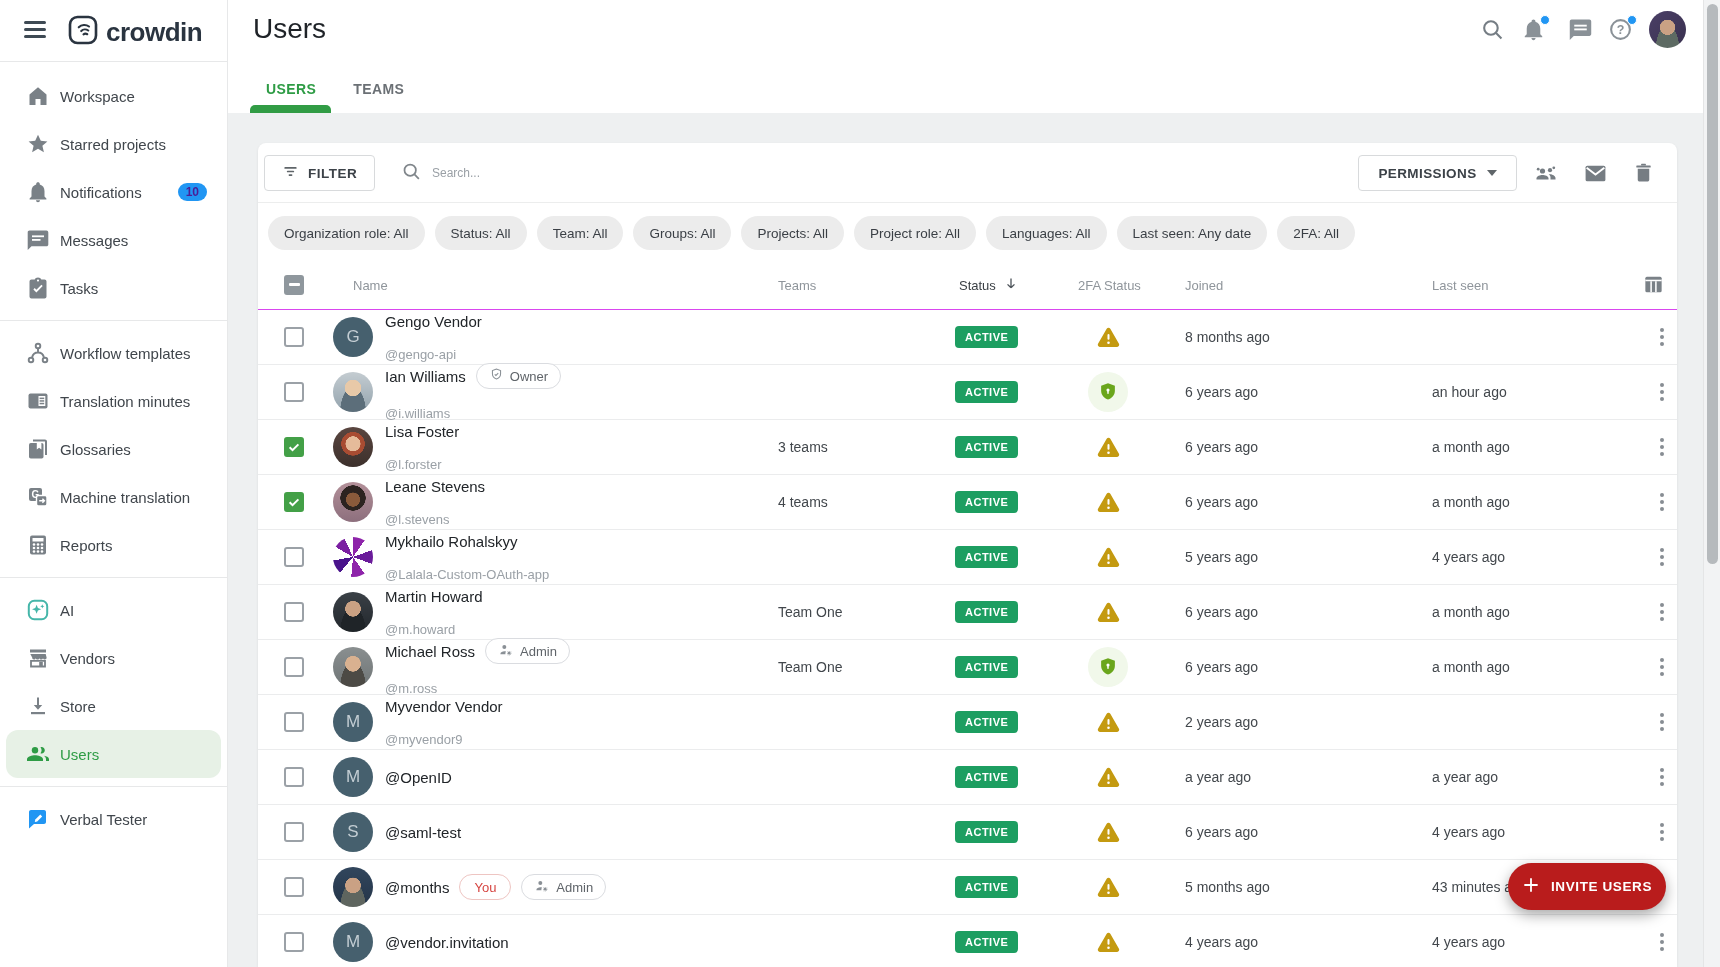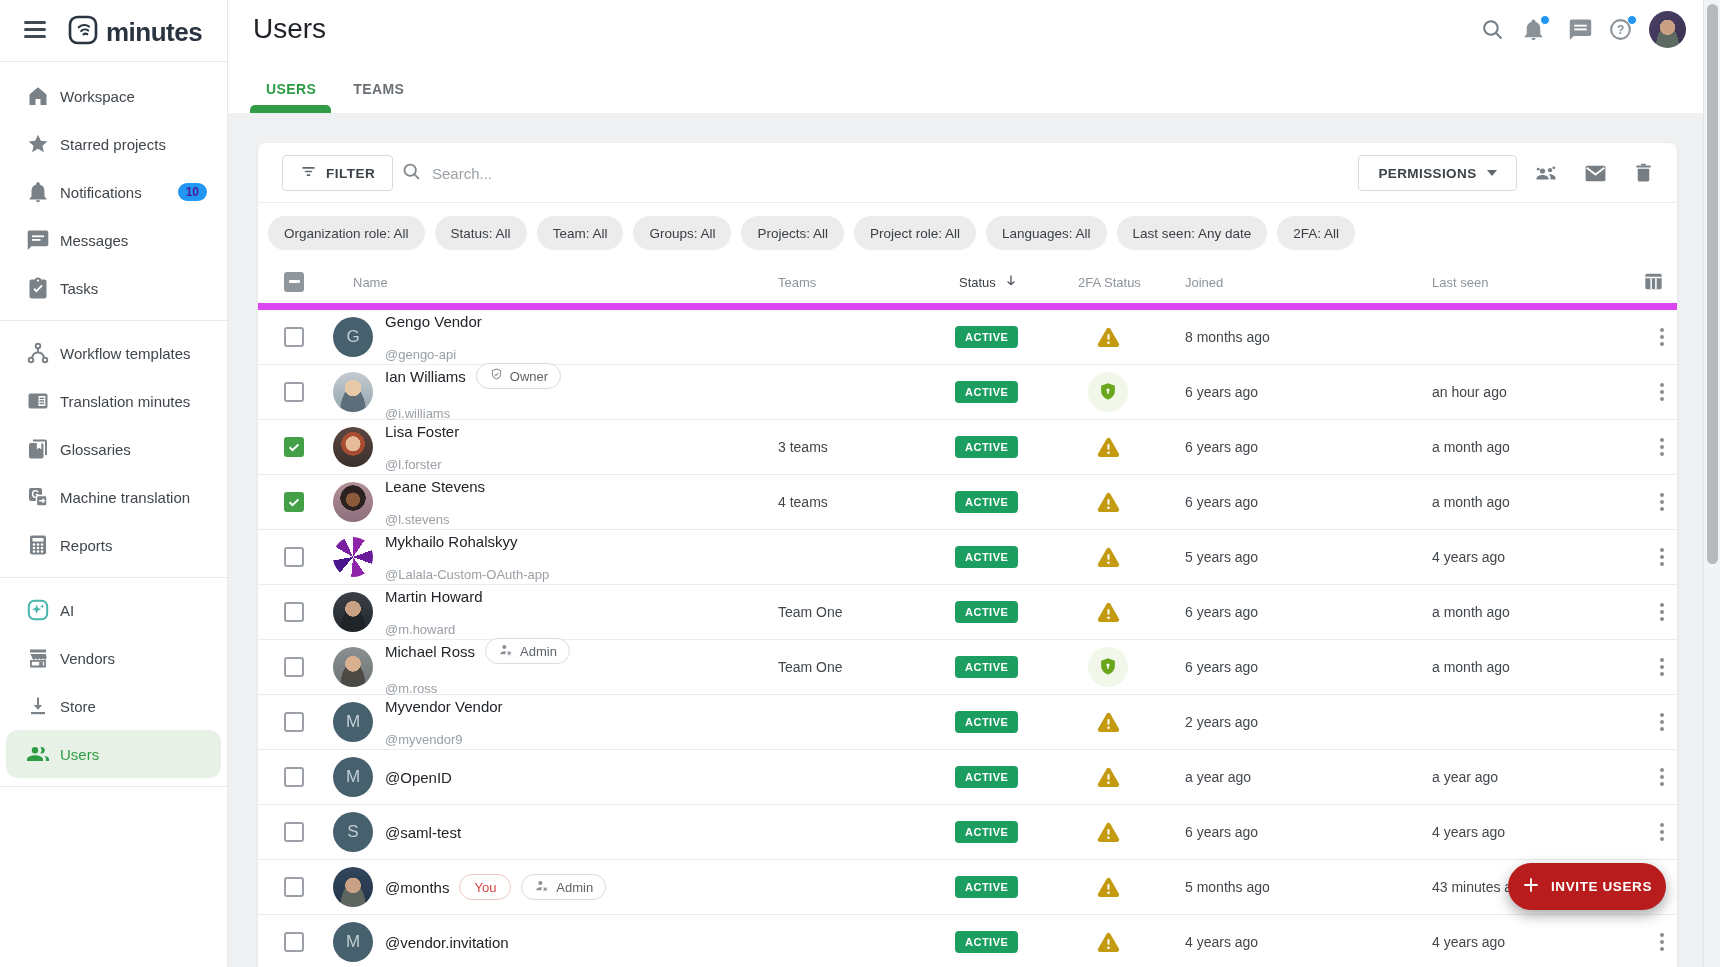--- a/index.html
+++ b/index.html
@@ -48,41 +48,41 @@
     color:#6b7075; cursor:pointer; }
   .tab.active { color:#2e9c45; }
   .tab.active::after { content:''; position:absolute; left:-16px; right:-15px; bottom:0; height:8px;
     background:#319c45; border-radius:5px 5px 0 0; }
 
   
   .card { position:absolute; left:30px; top:143px; width:1419px; height:824px; background:#fff;
     border-radius:8px 8px 0 0; box-shadow:0 1px 3px rgba(0,0,0,.08); overflow:hidden; }
 
   .toolbar { position:absolute; left:0; top:0; right:0; height:60px; border-bottom:1px solid #eceded; }
-  .btn-filter { position:absolute; left:24px; top:12px; height:36px; display:flex; align-items:center; gap:9px;
+  .btn-filter { position:absolute; left:6px; top:12px; height:36px; display:flex; align-items:center; gap:9px;
     border:1px solid #d8dadc; border-radius:4px; padding:12px 17px; font-size:13.5px; font-weight:bold;
     letter-spacing:.5px; color:#3c4248; background:#fff; cursor:pointer; }
   .searchbox { position:absolute; left:143px; top:12px; height:36px; display:flex; align-items:center; gap:10px; }
-  .searchbox input { border:none; outline:none; font-size:15px; width:300px; color:#7f1d1d;
+  .searchbox input { border:none; outline:none; font-size:12px; width:300px; color:#7f1d1d;
     font-family:"Liberation Sans", sans-serif; background:transparent; }
   .searchbox input::placeholder { color:#9aa0a6; }
   .btn-perm { position:absolute; left:1100px; top:12px; width:159px; height:36px; display:flex;
     align-items:center; justify-content:center; gap:10px; border:1px solid #d8dadc; border-radius:4px;
     font-size:13.5px; font-weight:bold; letter-spacing:.4px; color:#3c4248; background:#fff; cursor:pointer; }
   .caret { width:0; height:0; border-left:5px solid transparent; border-right:5px solid transparent;
     border-top:6px solid #5f6569; }
   .tb-tool { position:absolute; top:18px; width:24px; height:24px; cursor:pointer; }
 
   .chips { position:absolute; top:60px; left:0; right:0; height:57px; display:flex; gap:10px;
     padding:13px 0 0 10px; }
   .chip { height:34px; border-radius:17px; background:#ececec; padding:0 16px; display:flex;
     align-items:center; font-size:13.5px; color:#3a3f45; cursor:pointer; white-space:nowrap; }
 
   
-  .thead { position:absolute; top:117px; left:0; right:0; height:50px; border-bottom:7px solid #d946ef; }
+  .thead { position:absolute; top:117px; left:0; right:0; height:50px; border-bottom:1px solid #d946ef; }
   .hcell { position:absolute; top:50%; transform:translateY(-50%); font-size:13px; color:#8f959b; cursor:pointer; }
   .hc-check { left:26px; }  .hc-name { left:95px; }  .hc-teams { left:520px; }
   .hc-status { left:701px; color:#3a3f44; font-weight:500; display:flex; align-items:center; gap:7px; }
   .hc-2fa { left:820px; }  .hc-joined { left:927px; }  .hc-last { left:1174px; }
   .hc-cols { left:1384px; width:24px; height:24px; }
 
   .rows { position:absolute; top:167px; left:0; right:0; bottom:0; overflow:hidden; }
   .row { position:relative; height:55px; border-bottom:1px solid #ebeced; background:#fff; }
   .cell { position:absolute; top:50%; transform:translateY(-50%); }
   .c-check { left:26px; } .c-avatar { left:75px; } .c-nameblock { left:127px; }
@@ -160,21 +160,21 @@
         <i></i>
         <i style="margin-bottom:0"></i>
       </div>
     <div class="logo">
       <span>
         <svg width="30" height="30" viewBox="0 0 24 24">
             <rect x="1.6" y="1.6" width="20.8" height="20.8" rx="6" fill="none" stroke="#2a3440" stroke-width="2.1"></rect>
             <path d="M16.8 9.2c-2.4-1.8-6-1.6-8.2.6M16.2 12.4c-1.7-1.2-4.1-1.1-5.6.4M15.4 15.4c-.9-.6-2.1-.6-3 .1" fill="none" stroke="#2a3440" stroke-width="1.7" stroke-linecap="round"></path>
           </svg>
       </span>
-      <span class="logo-text">minutes</span>
+      <span class="logo-text">crowdin</span>
     </div>
   </div>
   <div class="sb-nav">
     <div class="sb-item">
       <span class="sb-ic">
           <svg width="24" height="24" viewBox="0 0 24 24" fill="#7a8187">
             <path d="M12 3.2 3.5 10.5V21h6v-6h5v6h6V10.5Z"></path>
           </svg>
         </span>
       <span class="lbl">Workspace</span>
@@ -315,20 +315,29 @@
       <span class="sb-ic">
           <svg width="24" height="24" viewBox="0 0 24 24" fill="#2e9c45">
             <circle cx="9" cy="8.3" r="3.2"></circle>
             <path d="M9 13.2c-2.7 0-8 1.3-8 4v1.9h16v-1.9c0-2.7-5.3-4-8-4Z"></path>
             <path d="M15.6 11.5c1.8 0 3.2-1.4 3.2-3.2S17.4 5.1 15.6 5.1c-.4 0-.8.1-1.1.2.7.9 1.1 1.9 1.1 3s-.4 2.1-1.1 3c.3.1.7.2 1.1.2Zm2.3 2.3c1.3.9 2.1 2.1 2.1 3.4v1.9h3v-1.9c0-2-2.8-3.1-5.1-3.4Z"></path>
           </svg>
         </span>
       <span class="lbl">Users</span>
     </div>
     <div class="sb-div"></div>
+    <div class="sb-item">
+      <span class="sb-ic">
+          <svg width="24" height="24" viewBox="0 0 24 24">
+            <path fill="#2196f3" d="M4.5 3h15c1.1 0 2 .9 2 2v10c0 1.1-.9 2-2 2H9.5l-5 4.5V5c0-1.1.9-2 2-2Z" transform="translate(-1.5 0)"></path>
+            <path fill="#fff" d="m9.3 12.6 5-5 1.9 1.9-5 5-2.4.5Z"></path>
+          </svg>
+        </span>
+      <span class="lbl">Verbal Tester</span>
+    </div>
   </div>
 </div>
 
 <div class="main">
   <div class="main-head">
     <div class="page-title">Users</div>
     <div class="tabs">
       <div class="tab active">USERS</div>
       <div class="tab">TEAMS</div>
     </div>

